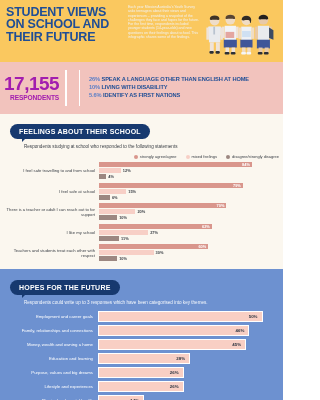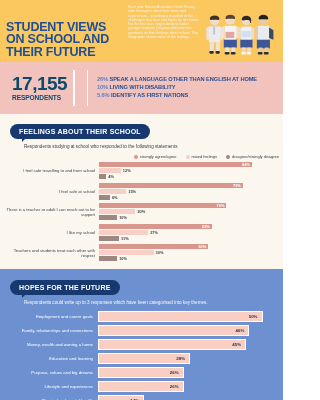--- a/index.html
+++ b/index.html
@@ -12,34 +12,34 @@
 
   
   .header{
     background:#fac85f;
     height:62px;position:relative;overflow:hidden;
     display:flex;
   }
   .header-title{
     padding:6px 0 0 6px;width:118px;flex:none;
     color:#1f4e96;font-weight:bold;font-size:12.5px;
-    line-height:12.4px;letter-spacing:-0.2px;margin-top:15px;
+    line-height:12.4px;letter-spacing:-0.2px;
   }
   .header-desc{
     padding:5px 2px 0 4px;width:72px;flex:none;
     color:#f2f2f0;font-size:3.5px;line-height:4.25px;
   }
   .header-art{flex:1;position:relative;}
 
   
   .stats{
     background:#f2c3bd;height:52px;display:flex;align-items:center;
     padding:0 4px;box-sizing:border-box;
   }
-  .stat-block{flex:none;text-align:left;color:#0c4a6e;margin-left:8px;}
+  .stat-block{flex:none;text-align:right;color:#a21caf;}
   .stat-big{font-weight:bold;font-size:19px;line-height:19px;letter-spacing:-0.5px;}
   .stat-sub{font-weight:bold;font-size:6.6px;line-height:9px;letter-spacing:-0.1px;}
   .stat-div{width:1.4px;height:36px;background:#fff;margin:0 6px;flex:none;}
   .stat-list{flex:1;padding-left:3px;}
   .stat-row{
     color:#1f4e96;font-weight:bold;font-size:5.7px;line-height:6.6px;
     margin-bottom:1.6px;letter-spacing:-0.1px;
   }
   .stat-pct{color:#5b7fc7;}
 

